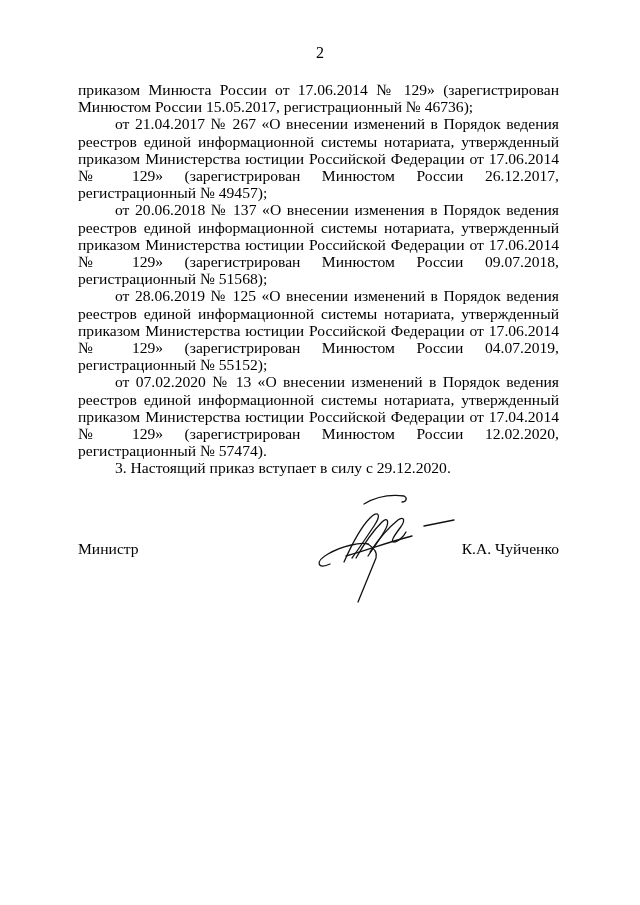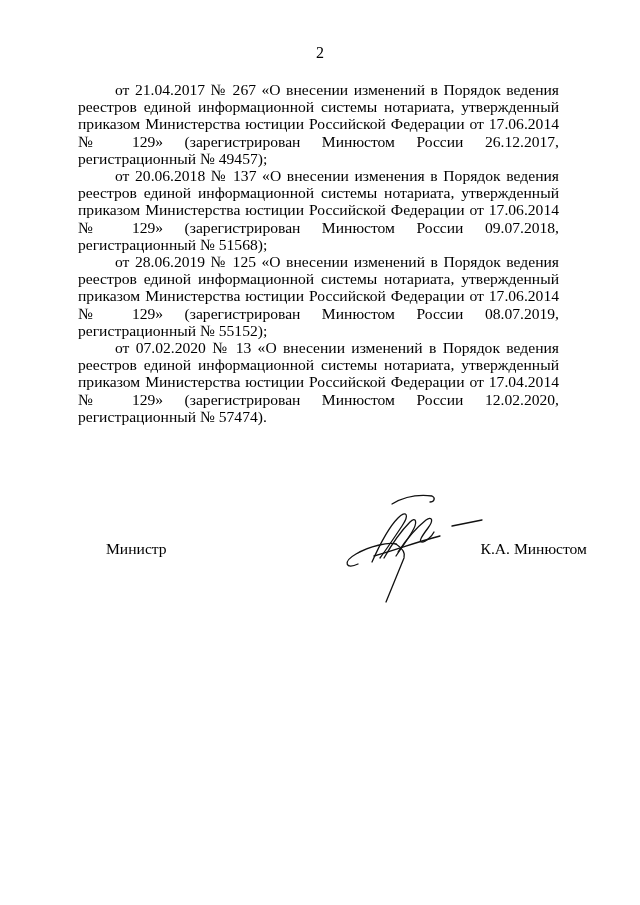--- a/index.html
+++ b/index.html
@@ -38,21 +38,20 @@
     .indent {
       text-indent: 37px;
     }
     .signature-block {
       position: absolute;
       top: 530px;
       left: 78px;
       width: 481px;
       height: 80px;
       font-size: 15.6px;
-      margin-left: 28px;
     }
     .sig-title {
       position: absolute;
       left: 0;
       top: 10px;
     }
     .sig-name {
       position: absolute;
       right: 0;
       top: 10px;
@@ -65,33 +64,35 @@
       height: 112px;
     }
   </style>
 </head>
 <body>
 
 <div>
   <div class="page-number">2</div>
 
   <div class="body-text">
+    <p class="para">приказом Минюста России от 17.06.2014 № 129» (зарегистрирован Минюстом России 15.05.2017, регистрационный № 46736);</p>
     <p class="para indent">от 21.04.2017 № 267 «О внесении изменений в Порядок ведения реестров единой информационной системы нотариата, утвержденный приказом Министерства юстиции Российской Федерации от 17.06.2014 № 129» (зарегистрирован Минюстом России 26.12.2017, регистрационный № 49457);</p>
     <p class="para indent">от 20.06.2018 № 137 «О внесении изменения в Порядок ведения реестров единой информационной системы нотариата, утвержденный приказом Министерства юстиции Российской Федерации от 17.06.2014 № 129» (зарегистрирован Минюстом России 09.07.2018, регистрационный № 51568);</p>
-    <p class="para indent">от 28.06.2019 № 125 «О внесении изменений в Порядок ведения реестров единой информационной системы нотариата, утвержденный приказом Министерства юстиции Российской Федерации от 17.06.2014 № 129» (зарегистрирован Минюстом России 08.07.2019, регистрационный № 55152);</p>
+    <p class="para indent">от 28.06.2019 № 125 «О внесении изменений в Порядок ведения реестров единой информационной системы нотариата, утвержденный приказом Министерства юстиции Российской Федерации от 17.06.2014 № 129» (зарегистрирован Минюстом России 04.07.2019, регистрационный № 55152);</p>
     <p class="para indent">от 07.02.2020 № 13 «О внесении изменений в Порядок ведения реестров единой информационной системы нотариата, утвержденный приказом Министерства юстиции Российской Федерации от 17.04.2014 № 129» (зарегистрирован Минюстом России 12.02.2020, регистрационный № 57474).</p>
+    <p class="para indent">3. Настоящий приказ вступает в силу с 29.12.2020.</p>
   </div>
 
   <div class="signature-block">
     <span class="sig-title">Министр</span>
     <svg class="sig-svg" viewBox="0 0 180 112" fill="none" stroke="#111" stroke-width="1.3" stroke-linecap="round" stroke-linejoin="round">
       <path d="M22 72 C 10 78, 6 70, 20 62 C 34 54, 52 50, 60 52"></path>
       <path d="M36 70 C 44 52, 52 36, 62 26 C 70 18, 74 22, 66 34 C 58 46, 50 58, 44 66"></path>
       <path d="M48 66 C 56 52, 66 38, 74 30 C 80 24, 82 30, 76 40 C 70 50, 64 58, 60 64"></path>
       <path d="M62 60 C 70 48, 80 36, 90 28 C 96 24, 98 28, 92 36 C 86 44, 82 50, 86 50 C 90 50, 96 44, 98 40"></path>
       <path d="M60 52 C 66 56, 70 60, 68 66 L 50 110"></path>
       <path d="M56 12 C 66 6, 80 2, 96 4 C 100 6, 98 10, 94 10"></path>
       <path d="M38 64 C 60 58, 80 50, 104 44"></path>
       <path d="M116 34 C 126 32, 136 30, 146 28"></path>
     </svg>
-    <span class="sig-name">К.А. Минюстом</span>
+    <span class="sig-name">К.А. Чуйченко</span>
   </div>
 </div>
 
 </body></html>

